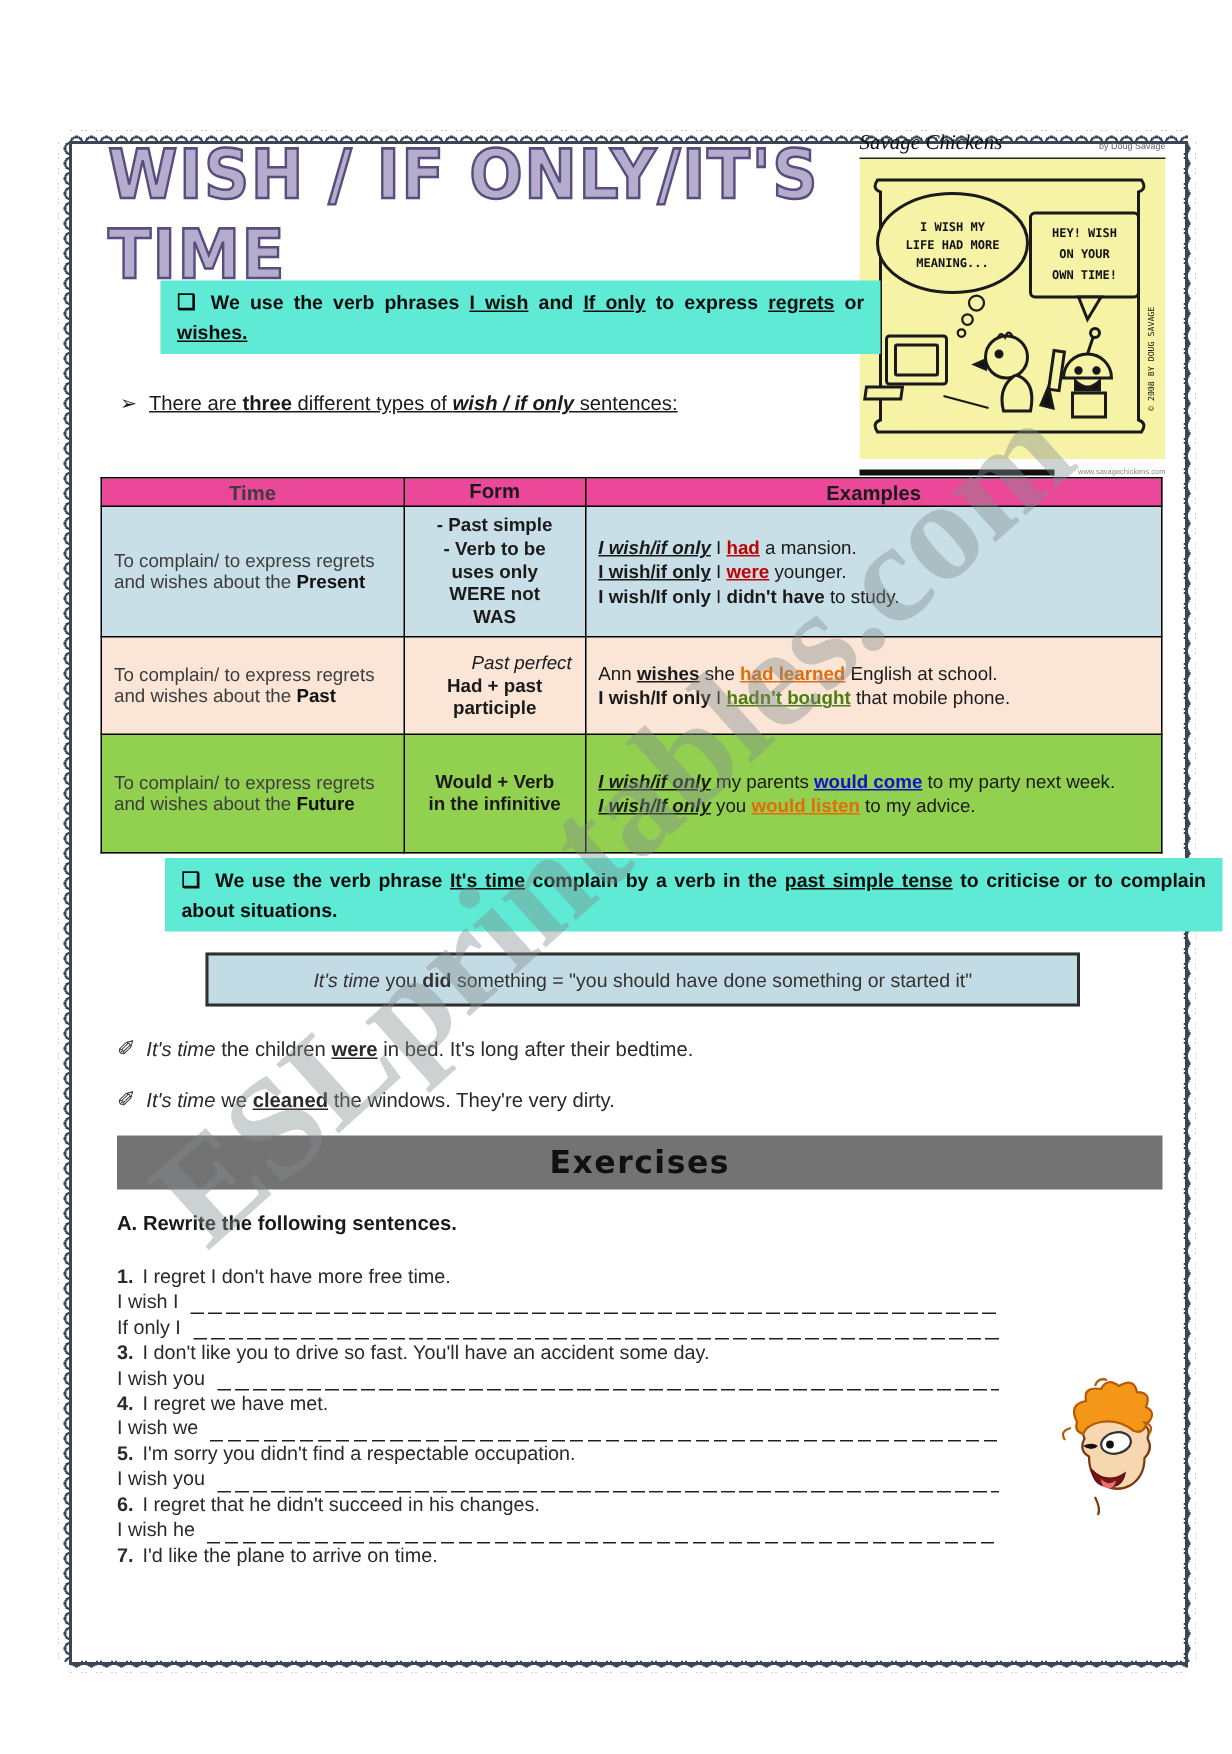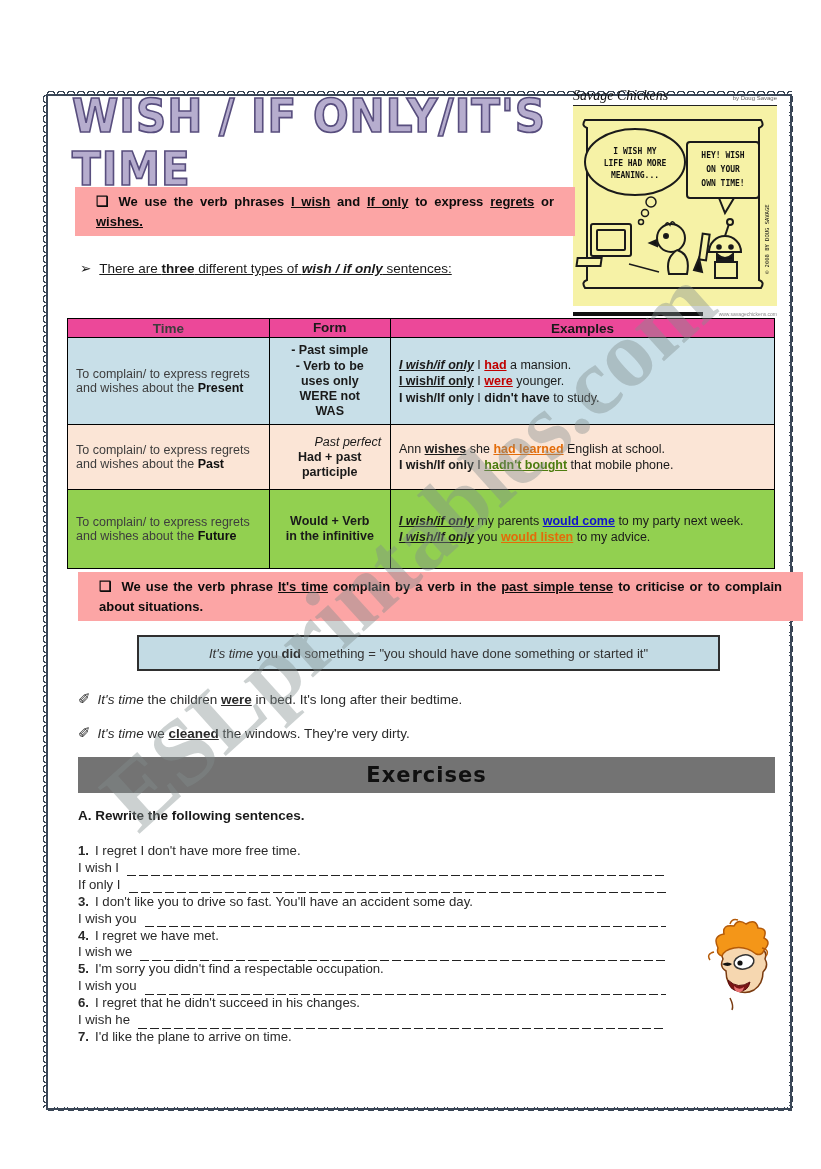--- a/index.html
+++ b/index.html
@@ -26,22 +26,22 @@
     -webkit-text-stroke:1.6px #584e7e;transform:scaleY(1.08);}
   
   .comic{position:absolute;left:573px;top:88px;width:204px;}
   .comic-head{display:flex;align-items:baseline;justify-content:space-between;border-bottom:1.5px solid #222;padding-bottom:1px;}
   .comic-title{font-family:"Liberation Serif",serif;font-style:italic;font-weight:normal;font-size:14px;color:#111;}
   .comic-by{font-size:6px;color:#666;}
   .comic-foot{display:flex;align-items:center;justify-content:space-between;margin-top:1px;}
   .comic-bar{height:4px;background:#111;width:130px;}
   .comic-url{font-size:5px;color:#888;}
   
-  .band{position:absolute;background:#fca5a5;padding:4px 21px;font-weight:bold;font-size:13px;
-    line-height:1.5;text-align:justify;color:#0c0c0c;}
+  .band{position:absolute;background:#5eead4;padding:4px 11px;font-weight:bold;font-size:13px;
+    line-height:1.5;text-align:justify;color:#0c0c0c;margin-left:32px;}
   .band .chk{font-size:14px;margin-right:10px;}
   
   .types{position:absolute;left:80px;top:260px;font-size:13.5px;}
   .types .arrow{margin-right:8px;text-decoration:none;display:inline-block;}
   .types .txt{text-decoration:underline;}
   
   table.gram{position:absolute;left:67px;top:318px;width:708px;border-collapse:collapse;font-size:12.5px;}
   table.gram td,table.gram th{border:1.5px solid #000;padding:3px 8px;vertical-align:middle;}
   table.gram th{background:#ec4899;font-size:13.5px;height:14px;padding:1px;}
   .col-time{width:190px;color:#3d3d3d;}

